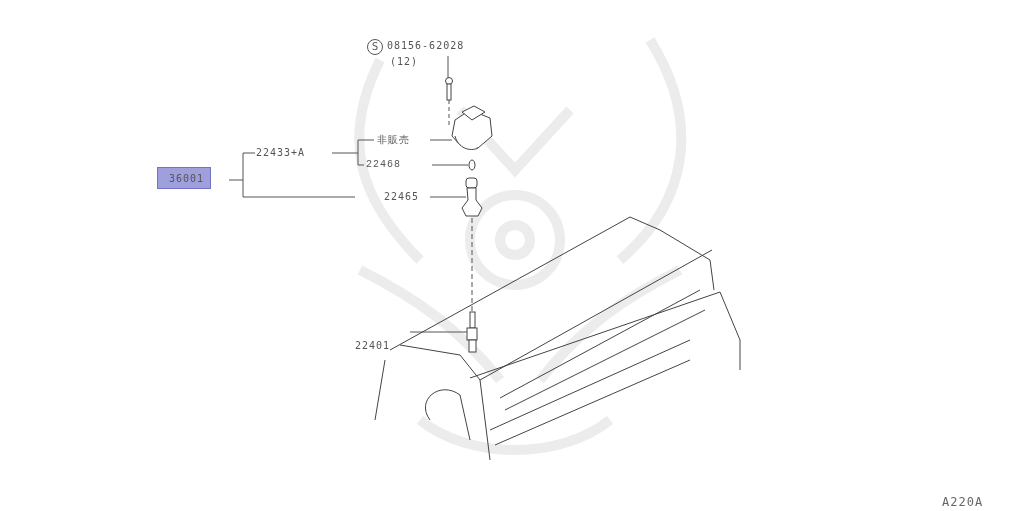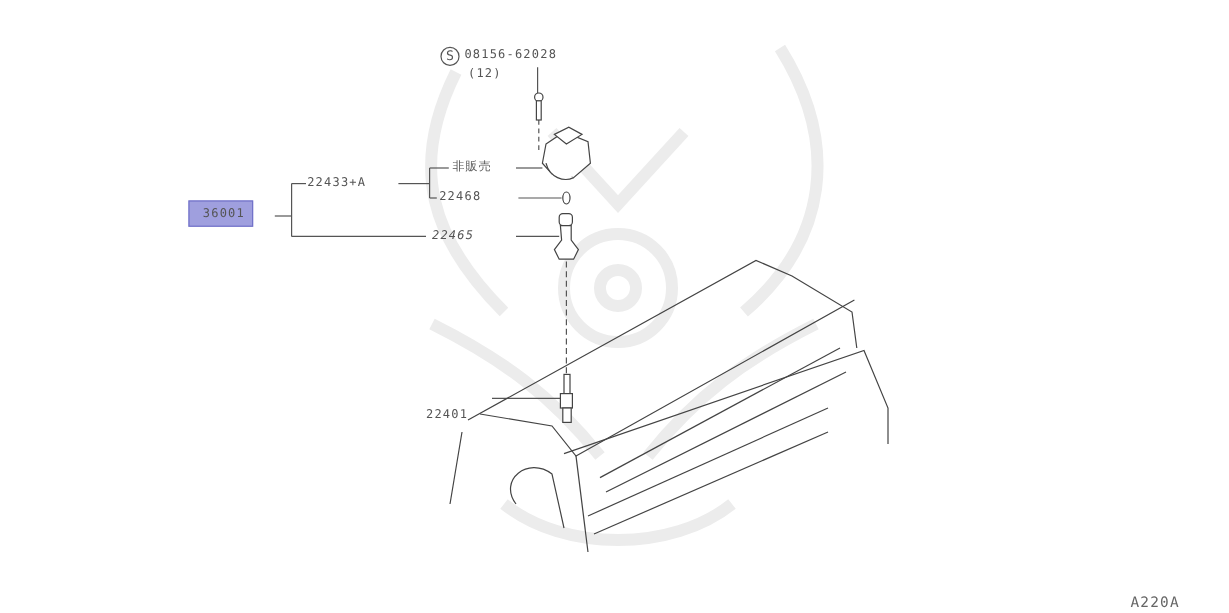--- a/index.html
+++ b/index.html
@@ -81,21 +81,21 @@
     <path d="M505 410 L705 310"></path>
     <path d="M490 430 L690 340"></path>
     <path d="M495 445 L690 360"></path>
   </g>
 </svg>
 
 <div class="hl" style="left:157px;top:167px;width:52px;height:20px;"></div>
 <div class="label" style="left:169px;top:172px;">36001</div>
 <div class="label" style="left:256px;top:146px;text-align:right;">22433+A</div>
 <div class="label" style="left:377px;top:133px;font-family:'DejaVu Sans',sans-serif;text-align:right;">非販売</div>
-<div class="label" style="left:366px;top:158px;">22468</div>
-<div class="label" style="left:360px;top:190px;font-style:italic;">22465</div>
+<div class="label" style="left:366px;top:158px;font-family:Liberation Mono, monospace;">22468</div>
+<div class="label" style="left:384px;top:190px;">22465</div>
 <div class="label" style="left:355px;top:339px;">22401</div>
 
 <div class="label" style="left:367px;top:39px;width:14px;height:14px;border:1px solid #555;border-radius:50%;text-align:center;font-size:11px;line-height:14px;letter-spacing:0;">S</div>
 <div class="label" style="left:387px;top:39px;">08156-62028</div>
 <div class="label" style="left:390px;top:55px;text-align:center;">(12)</div>
 
 <div class="code" style="left:942px;top:495px;">A220A 0370</div>
 
 </body></html>

